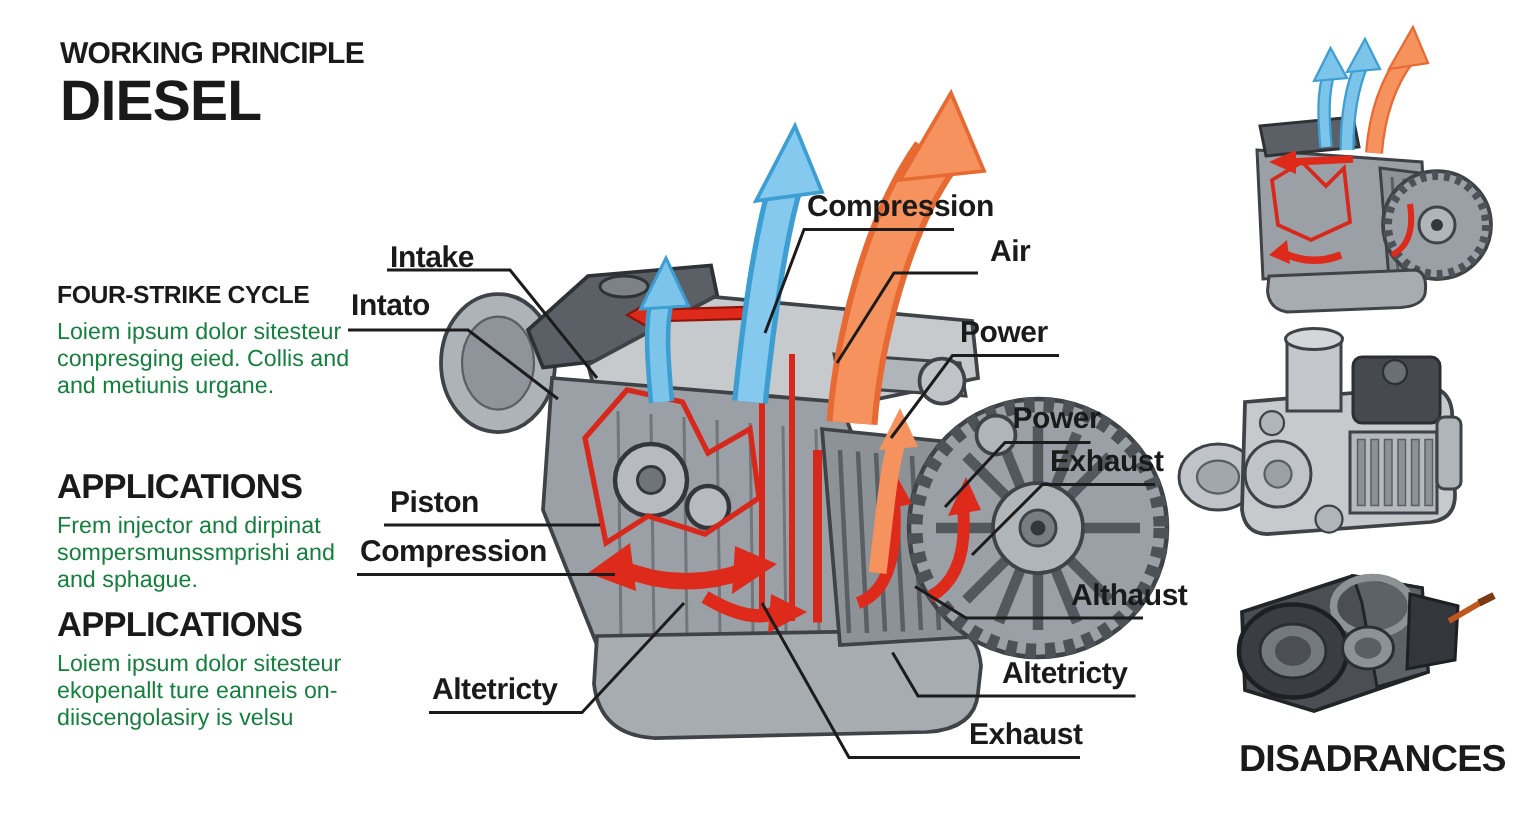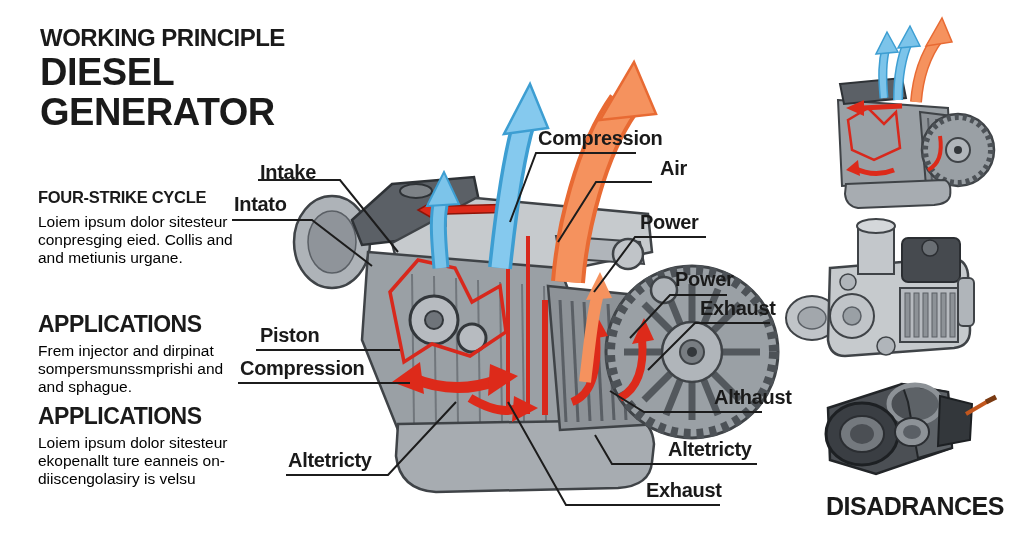--- a/index.html
+++ b/index.html
@@ -1,28 +1,28 @@
 <!DOCTYPE html>
 <html><head>
 <meta charset="utf-8">
 <style>
   html,body{margin:0;padding:0;background:#fff;}
   #stage{position:relative;width:1024px;height:559px;background:#ffffff;overflow:hidden;
          font-family:"Liberation Sans",sans-serif;color:#1a1a1a;}
   .abs{position:absolute;}
   
   .title{left:40px;top:26px;line-height:1.0;letter-spacing:-0.5px;font-weight:700;}
-  .title .t1{font-size:24px;}
+  .title .t1{font-size:20px;}
   .title .t2{font-size:38px;margin-top:3px;}
   .title .t3{font-size:38px;margin-top:2px;}
   
   .sect{width:200px;}
   .sect .h{font-weight:700;font-size:23px;letter-spacing:-0.5px;line-height:1.05;}
   .sect .sh{font-weight:700;font-size:16.5px;letter-spacing:-0.3px;margin-top:4px;}
-  .sect .b{font-size:15.5px;line-height:1.17;margin-top:6px;color:#000000;}
+  .sect .b{font-size:15.5px;line-height:1.17;margin-top:6px;color:#15803d;}
   
   .callout{font-weight:700;font-size:20px;letter-spacing:-0.3px;white-space:nowrap;}
   
   .caption{left:826px;top:492px;width:152px;font-weight:700;
            font-size:25px;letter-spacing:-0.5px;}
   svg{position:absolute;left:0;top:0;}
 </style>
 </head>
 <body>
 
@@ -209,21 +209,20 @@
       <ellipse cx="912" cy="432" rx="9" ry="7" fill="#5a5f65"></ellipse>
       <polygon points="940,396 972,404 970,440 938,446" fill="#33373b" stroke="#1d2023" stroke-width="2"></polygon>
       <line x1="966" y1="414" x2="990" y2="400" stroke="#c2571e" stroke-width="4"></line>
       <line x1="986" y1="402" x2="996" y2="397" stroke="#7a3a12" stroke-width="5"></line>
     </g>
   </svg>
 
   <div class="abs title">
     <div class="t1">WORKING PRINCIPLE</div>
     <div class="t2">DIESEL</div>
-    <div class="t3">GENERATOR</div>
   </div>
 
   <div class="abs sect" style="left:38px;top:184px;">
     <div class="sh">FOUR-STRIKE CYCLE</div>
     <div class="b">Loiem ipsum dolor sitesteur conpresging eied. Collis and and metiunis urgane.</div>
   </div>
 
   <div class="abs sect" style="left:38px;top:312px;">
     <div class="h">APPLICATIONS</div>
     <div class="b">Frem injector and dirpinat sompersmunssmprishi and and sphague.</div>

